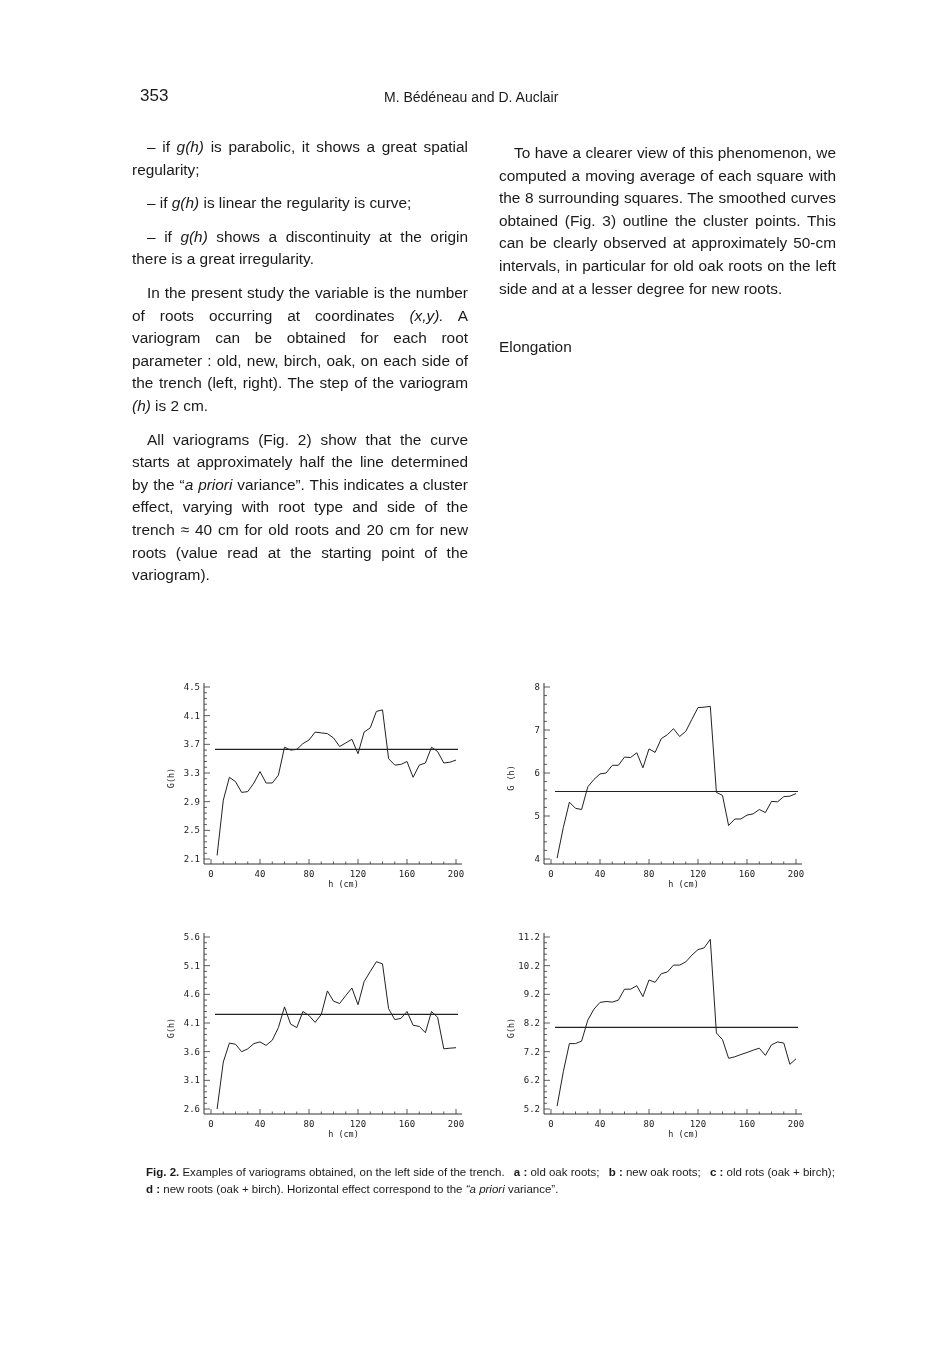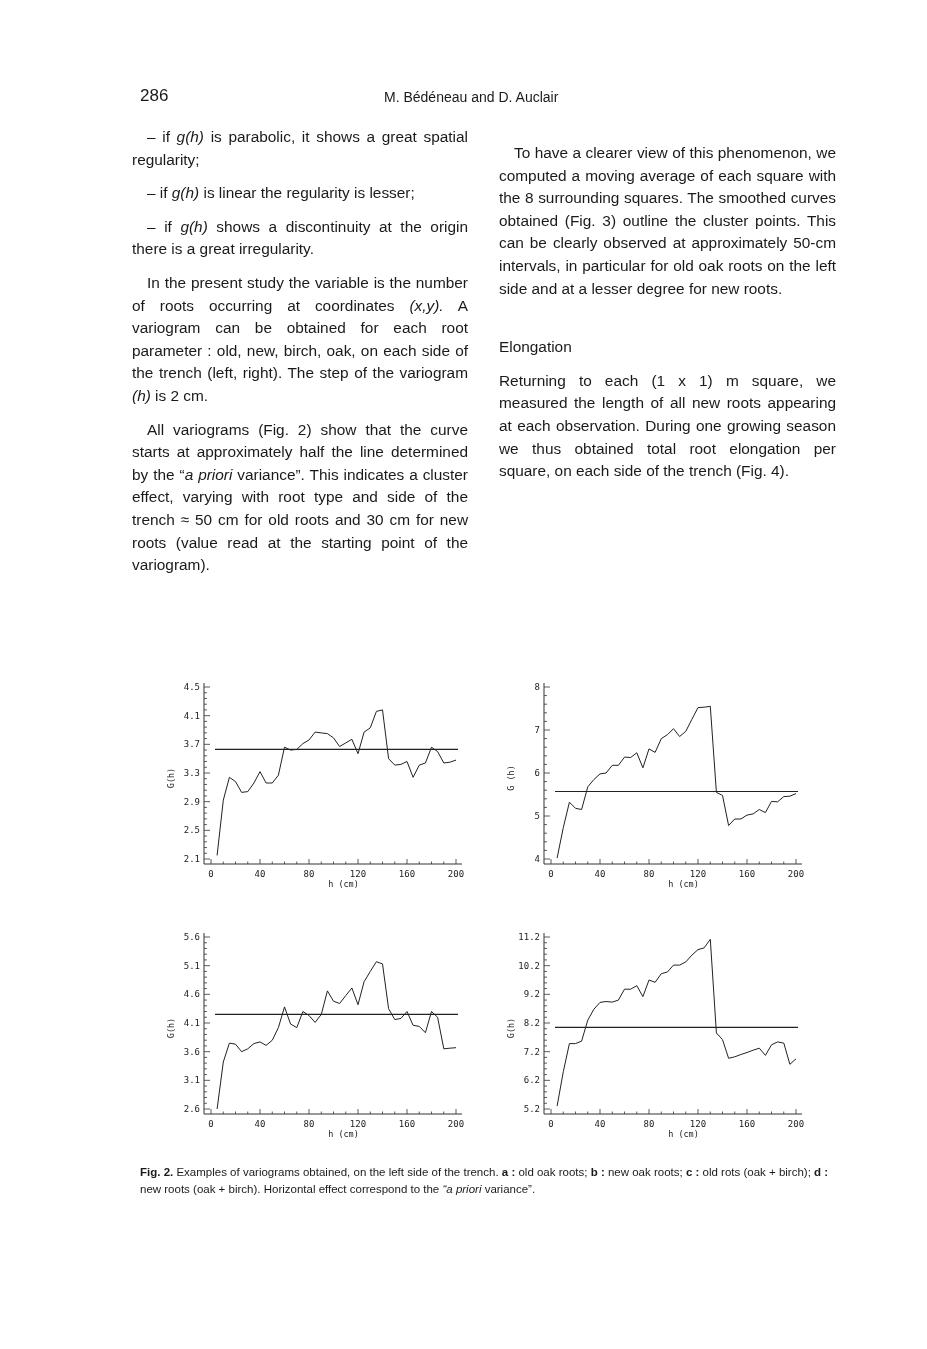--- a/index.html
+++ b/index.html
@@ -3,58 +3,57 @@
 <meta charset="utf-8">
 <style>
   html, body { margin: 0; padding: 0; background: #ffffff; }
   body { width: 927px; height: 1349px; position: relative; overflow: hidden;
          font-family: "Liberation Sans", sans-serif; color: #1a1a1a; }
   .abs { position: absolute; }
   .page-num { left: 140px; top: 86px; font-size: 17px; }
   .running-head { left: 384px; top: 89px; font-size: 14px; }
   .col { position: absolute; font-size: 15.4px; line-height: 22.6px; text-align: justify; }
   .col p { margin: 0; }
-  .col-left { left: 132px; top: 126px; width: 336px; }
+  .col-left { left: 132px; top: 136px; width: 336px; }
   .col-right { left: 499px; top: 142px; width: 337px; }
   .indent { text-indent: 15px; }
   .gap { height: 11px; }
   .gap-lg { height: 36px; }
   .heading { }
   em { font-style: italic; }
   .chart { position: absolute; }
   .chart svg { display: block; overflow: visible; }
   .caption { left: 140px; top: 1164px; width: 710px; font-size: 11.5px; line-height: 17px; }
-  .caption b { font-weight: bold; }
+  .caption b { font-weight: bold; margin-left: 6px; }
   .tick-label { font-family: "DejaVu Sans Mono", monospace; font-size: 9px; fill: #222; }
   .axis-label { font-family: "DejaVu Sans Mono", monospace; font-size: 8.5px; fill: #222; }
 </style>
 </head>
 <body>
 
-<div class="abs page-num">286</div>
+<div class="abs page-num">353</div>
 <div class="abs running-head">M. Bédéneau and D. Auclair</div>
 
 <div class="col col-left">
   <p class="indent"><span>– if </span><em>g(h)</em><span> is parabolic, it shows a great spatial regularity;</span></p>
   <div class="gap"></div>
-  <p class="indent"><span>– if </span><em>g(h)</em><span> is linear the regularity is lesser;</span></p>
+  <p class="indent"><span>– if </span><em>g(h)</em><span> is linear the regularity is curve;</span></p>
   <div class="gap"></div>
   <p class="indent"><span>– if </span><em>g(h)</em><span> shows a discontinuity at the origin there is a great irregularity.</span></p>
   <div class="gap"></div>
   <p class="indent"><span>In the present study the variable is the number of roots occurring at coordinates </span><em>(x,y).</em><span> A variogram can be obtained for each root parameter : old, new, birch, oak, on each side of the trench (left, right). The step of the variogram </span><em>(h)</em><span> is 2 cm.</span></p>
   <div class="gap"></div>
-  <p class="indent"><span>All variograms (Fig. 2) show that the curve starts at approximately half the line determined by the “</span><em>a priori</em><span> variance”. This indicates a cluster effect, varying with root type and side of the trench ≈ 50 cm for old roots and 30 cm for new roots (value read at the starting point of the variogram).</span></p>
+  <p class="indent"><span>All variograms (Fig. 2) show that the curve starts at approximately half the line determined by the “</span><em>a priori</em><span> variance”. This indicates a cluster effect, varying with root type and side of the trench ≈ 40 cm for old roots and 20 cm for new roots (value read at the starting point of the variogram).</span></p>
 </div>
 
 <div class="col col-right">
   <p class="indent">To have a clearer view of this phenomenon, we computed a moving average of each square with the 8 surrounding squares. The smoothed curves obtained (Fig. 3) outline the cluster points. This can be clearly observed at approximately 50-cm intervals, in particular for old oak roots on the left side and at a lesser degree for new roots.</p>
   <div class="gap-lg"></div>
   <p class="heading">Elongation</p>
   <div class="gap"></div>
-  <p>Returning to each (1 x 1) m square, we measured the length of all new roots appearing at each observation. During one growing season we thus obtained total root elongation per square, on each side of the trench (Fig. 4).</p>
   <div class="gap"></div>
 </div>
 
 <div class="chart" id="chart-a" style="left:150px; top:675px;">
     <svg width="330" height="225" viewBox="0 0 330 225">
       <g>
         <line x1="54" y1="8" x2="54" y2="189" stroke="#333" stroke-width="1"></line>
         <line x1="54" y1="189" x2="312" y2="189" stroke="#333" stroke-width="1"></line>
         <line x1="54" y1="184" x2="60" y2="184" stroke="#333" stroke-width="0.8"></line>
         <line x1="54" y1="178.26666666666665" x2="57" y2="178.26666666666665" stroke="#333" stroke-width="0.8"></line>

